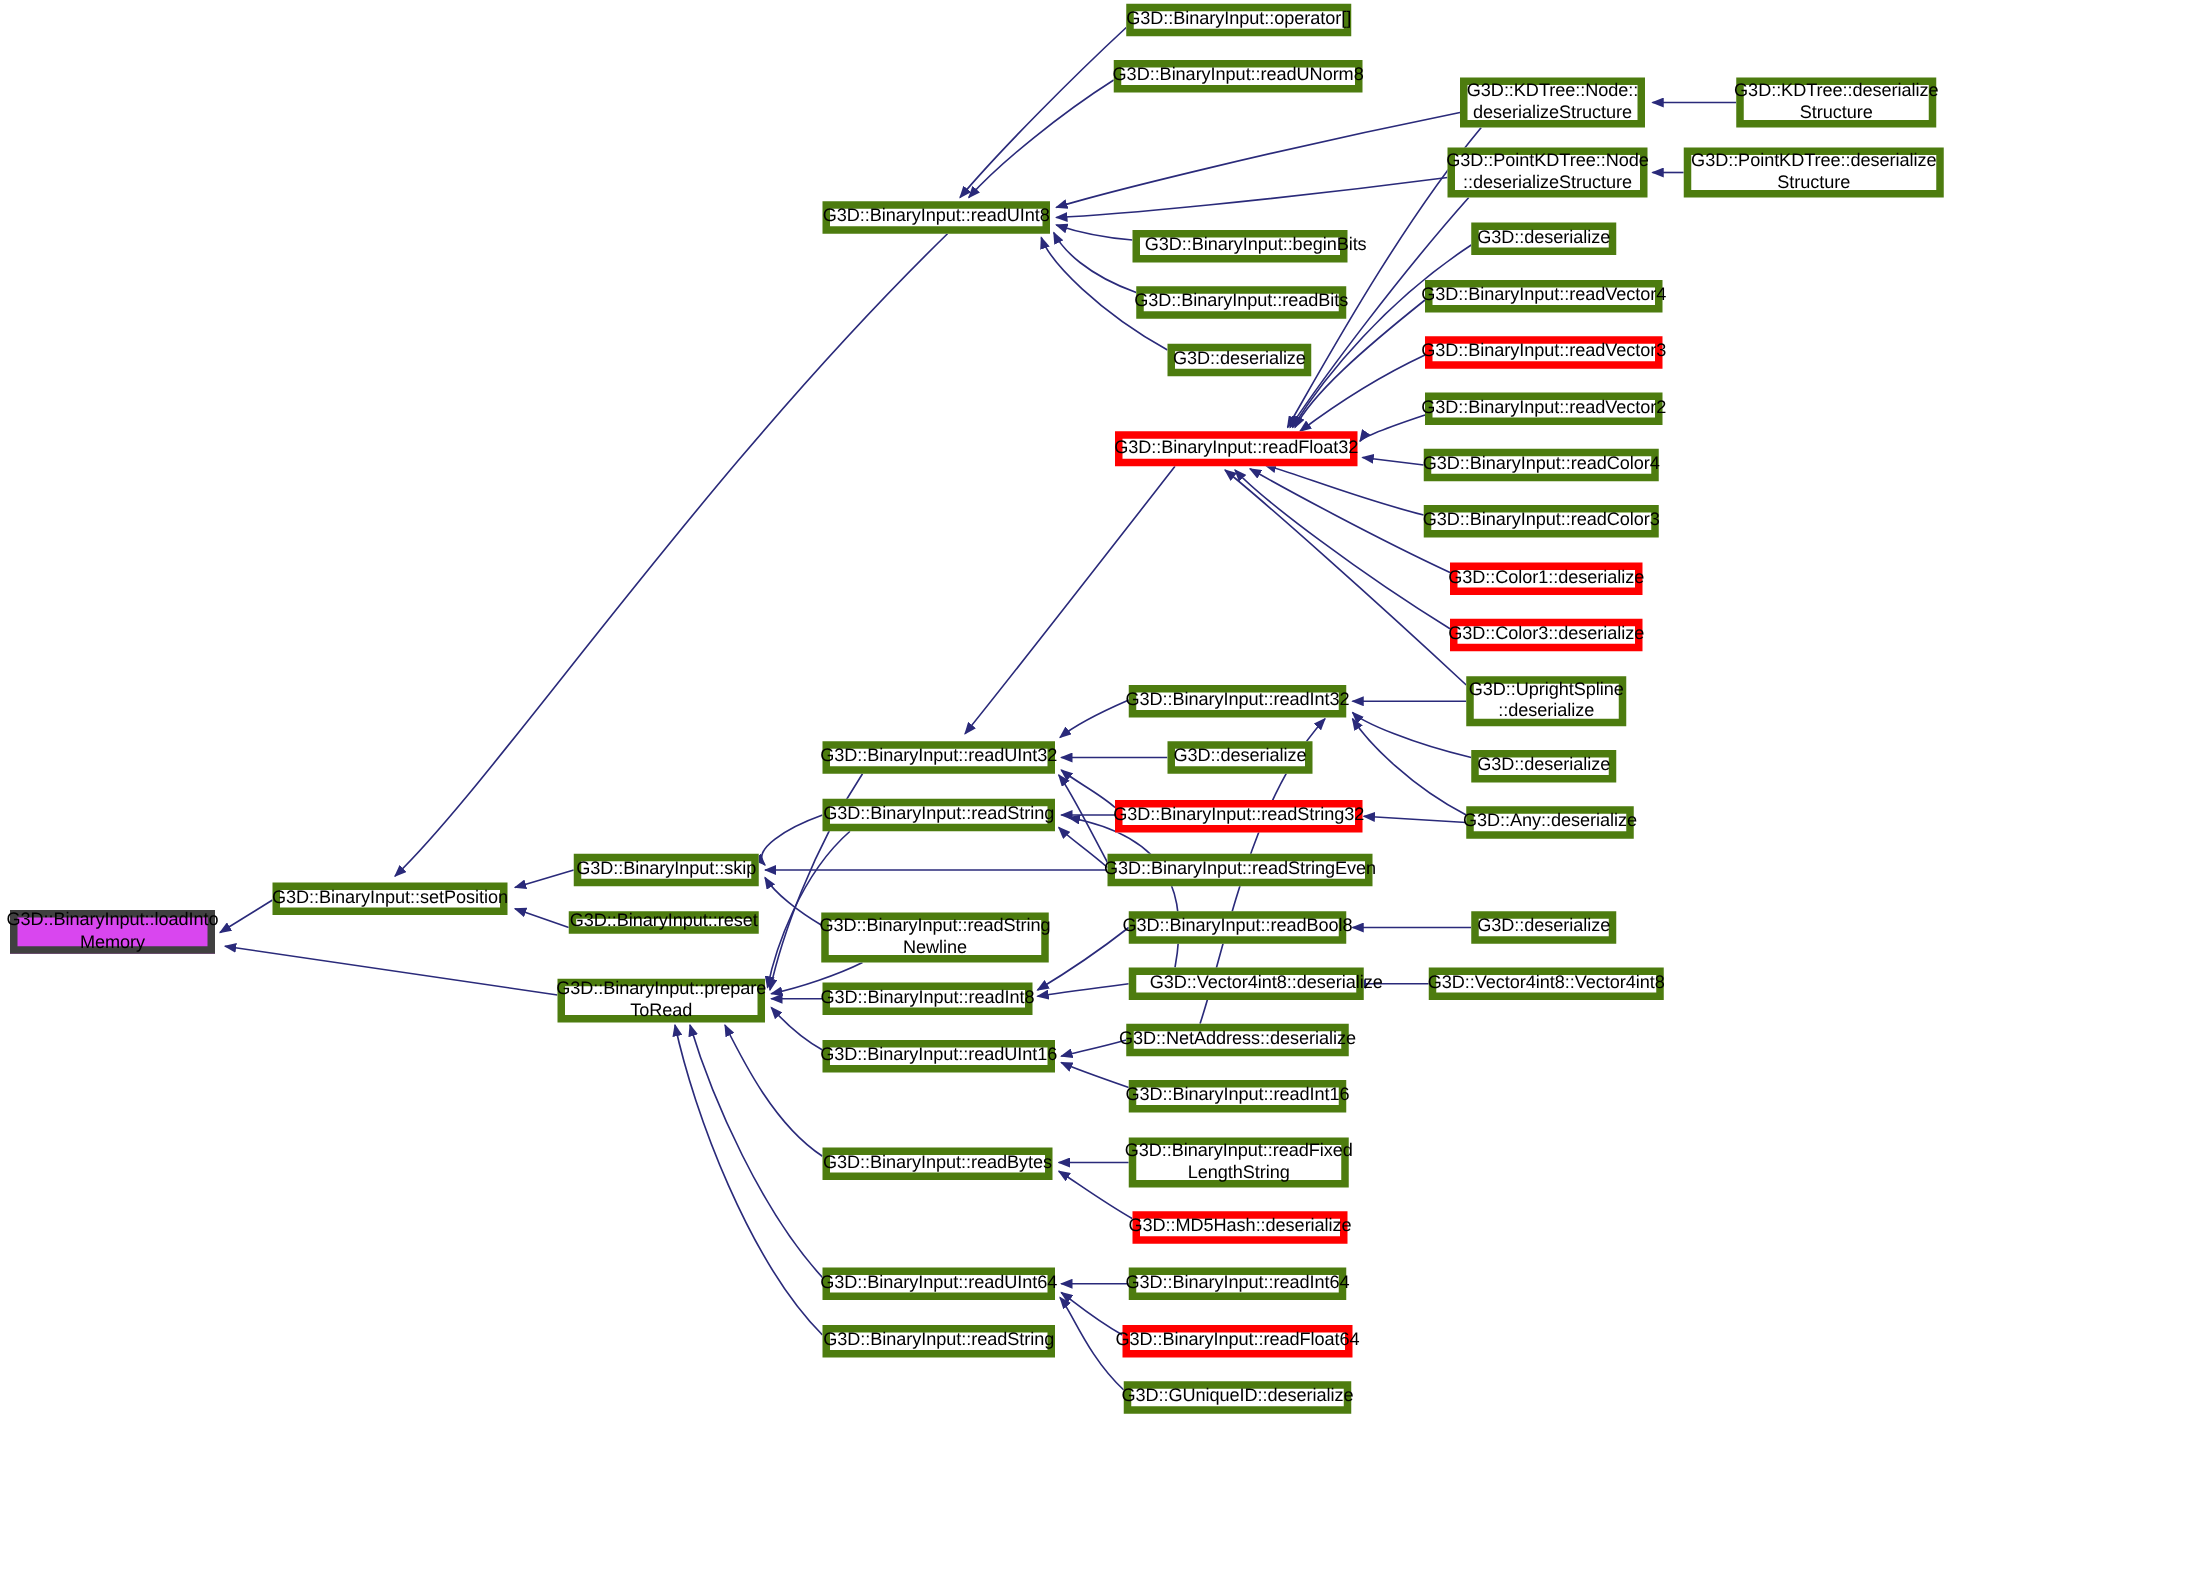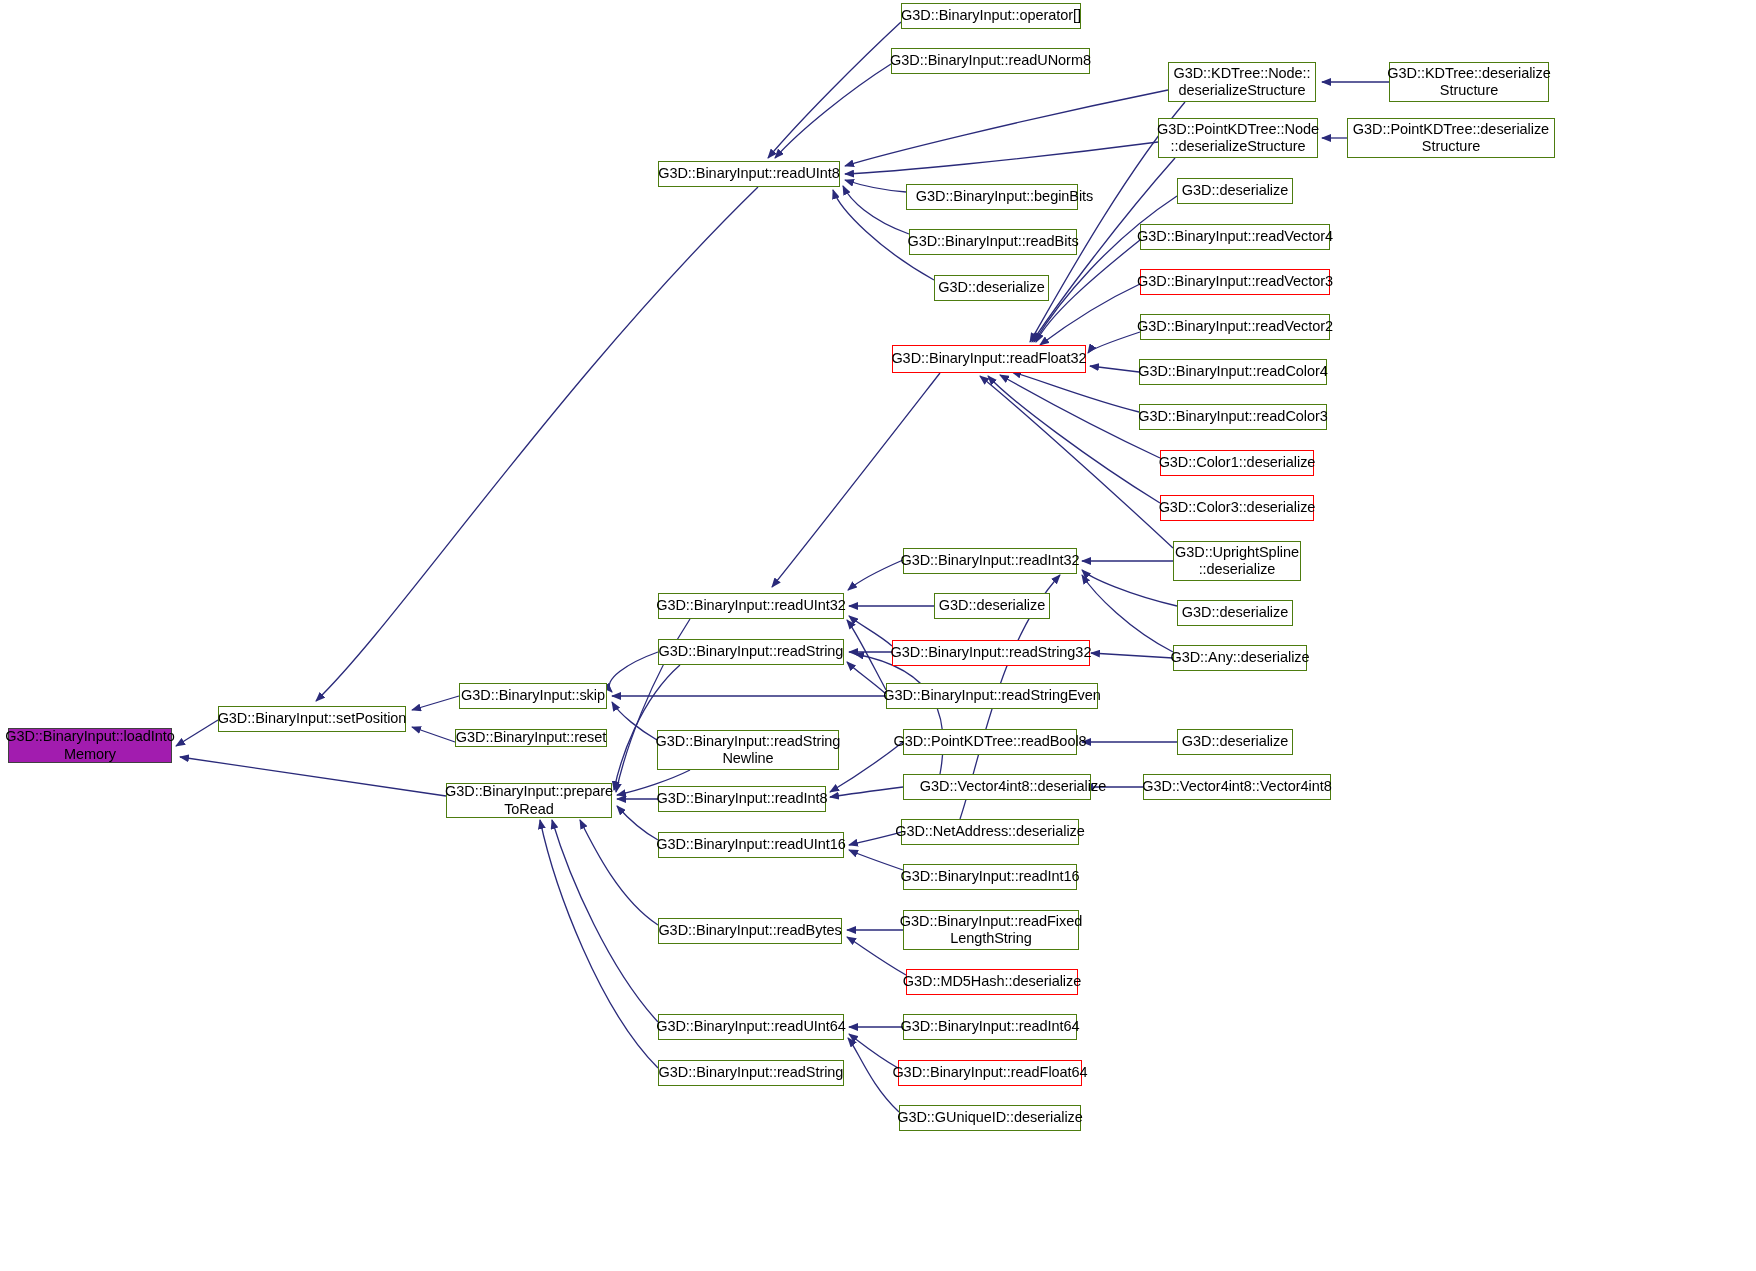--- a/index.html
+++ b/index.html
@@ -21,39 +21,39 @@
     left: 0;
     top: 0;
     width: 1756px;
     height: 1271px;
     pointer-events: none;
   }
   .node {
     position: absolute;
     box-sizing: border-box;
     background: #ffffff;
-    border: 1px solid #4d7c0f;
+    border: 6px solid #4d7c0f;
     display: flex;
     align-items: center;
     justify-content: center;
     text-align: center;
     color: #000000;
     font-size: 14.5px;
     line-height: 1.18;
     letter-spacing: -0.05px;
     white-space: pre-line;
     padding: 0 4px;
     z-index: 2;
     cursor: pointer;
   }
   .node.red {
     border-color: #ff0000;
   }
   .node.root {
-    background: #a21caf;
+    background: #d946ef;
     border-color: #404040;
   }
 </style>
 </head>
 <body>
 
 <div id="canvas">
   <svg id="edges" xmlns="http://www.w3.org/2000/svg">
     <defs>
       <marker id="arrow" markerWidth="10" markerHeight="8" refX="9" refY="4" orient="auto" markerUnits="userSpaceOnUse">
@@ -159,21 +159,21 @@
       <div class="node" style="left: 903px; top: 548px; width: 174px; height: 26px;">G3D::BinaryInput::readInt32</div>
       <div class="node" style="left: 1177px; top: 600px; width: 116px; height: 26px;">G3D::deserialize</div>
       <div class="node" style="left: 658px; top: 593px; width: 186px; height: 26px;">G3D::BinaryInput::readUInt32</div>
       <div class="node" style="left: 934px; top: 593px; width: 116px; height: 26px;">G3D::deserialize</div>
       <div class="node" style="left: 658px; top: 639px; width: 186px; height: 26px;">G3D::BinaryInput::readString</div>
       <div class="node red" style="left: 892px; top: 640px; width: 198px; height: 26px;">G3D::BinaryInput::readString32</div>
       <div class="node" style="left: 1173px; top: 645px; width: 134px; height: 26px;">G3D::Any::deserialize</div>
       <div class="node" style="left: 886px; top: 683px; width: 212px; height: 26px;">G3D::BinaryInput::readStringEven</div>
       <div class="node" style="left: 657px; top: 730px; width: 182px; height: 40px;">G3D::BinaryInput::readString
 Newline</div>
-      <div class="node" style="left: 903px; top: 729px; width: 174px; height: 26px;">G3D::PointKDTree::readBool8</div>
+      <div class="node" style="left: 903px; top: 729px; width: 174px; height: 26px;">G3D::BinaryInput::readBool8</div>
       <div class="node" style="left: 1177px; top: 729px; width: 116px; height: 26px;">G3D::deserialize</div>
       <div class="node" style="left: 658px; top: 786px; width: 168px; height: 26px;">G3D::BinaryInput::readInt8</div>
       <div class="node" style="left: 903px; top: 774px; width: 188px; height: 26px; padding-left: 36px;">G3D::Vector4int8::deserialize</div>
       <div class="node" style="left: 1143px; top: 774px; width: 188px; height: 26px;">G3D::Vector4int8::Vector4int8</div>
       <div class="node" style="left: 901px; top: 819px; width: 178px; height: 26px;">G3D::NetAddress::deserialize</div>
       <div class="node" style="left: 658px; top: 832px; width: 186px; height: 26px;">G3D::BinaryInput::readUInt16</div>
       <div class="node" style="left: 903px; top: 864px; width: 174px; height: 26px;">G3D::BinaryInput::readInt16</div>
       <div class="node" style="left: 658px; top: 918px; width: 184px; height: 26px;">G3D::BinaryInput::readBytes</div>
       <div class="node" style="left: 903px; top: 910px; width: 176px; height: 40px;">G3D::BinaryInput::readFixed
 LengthString</div>

